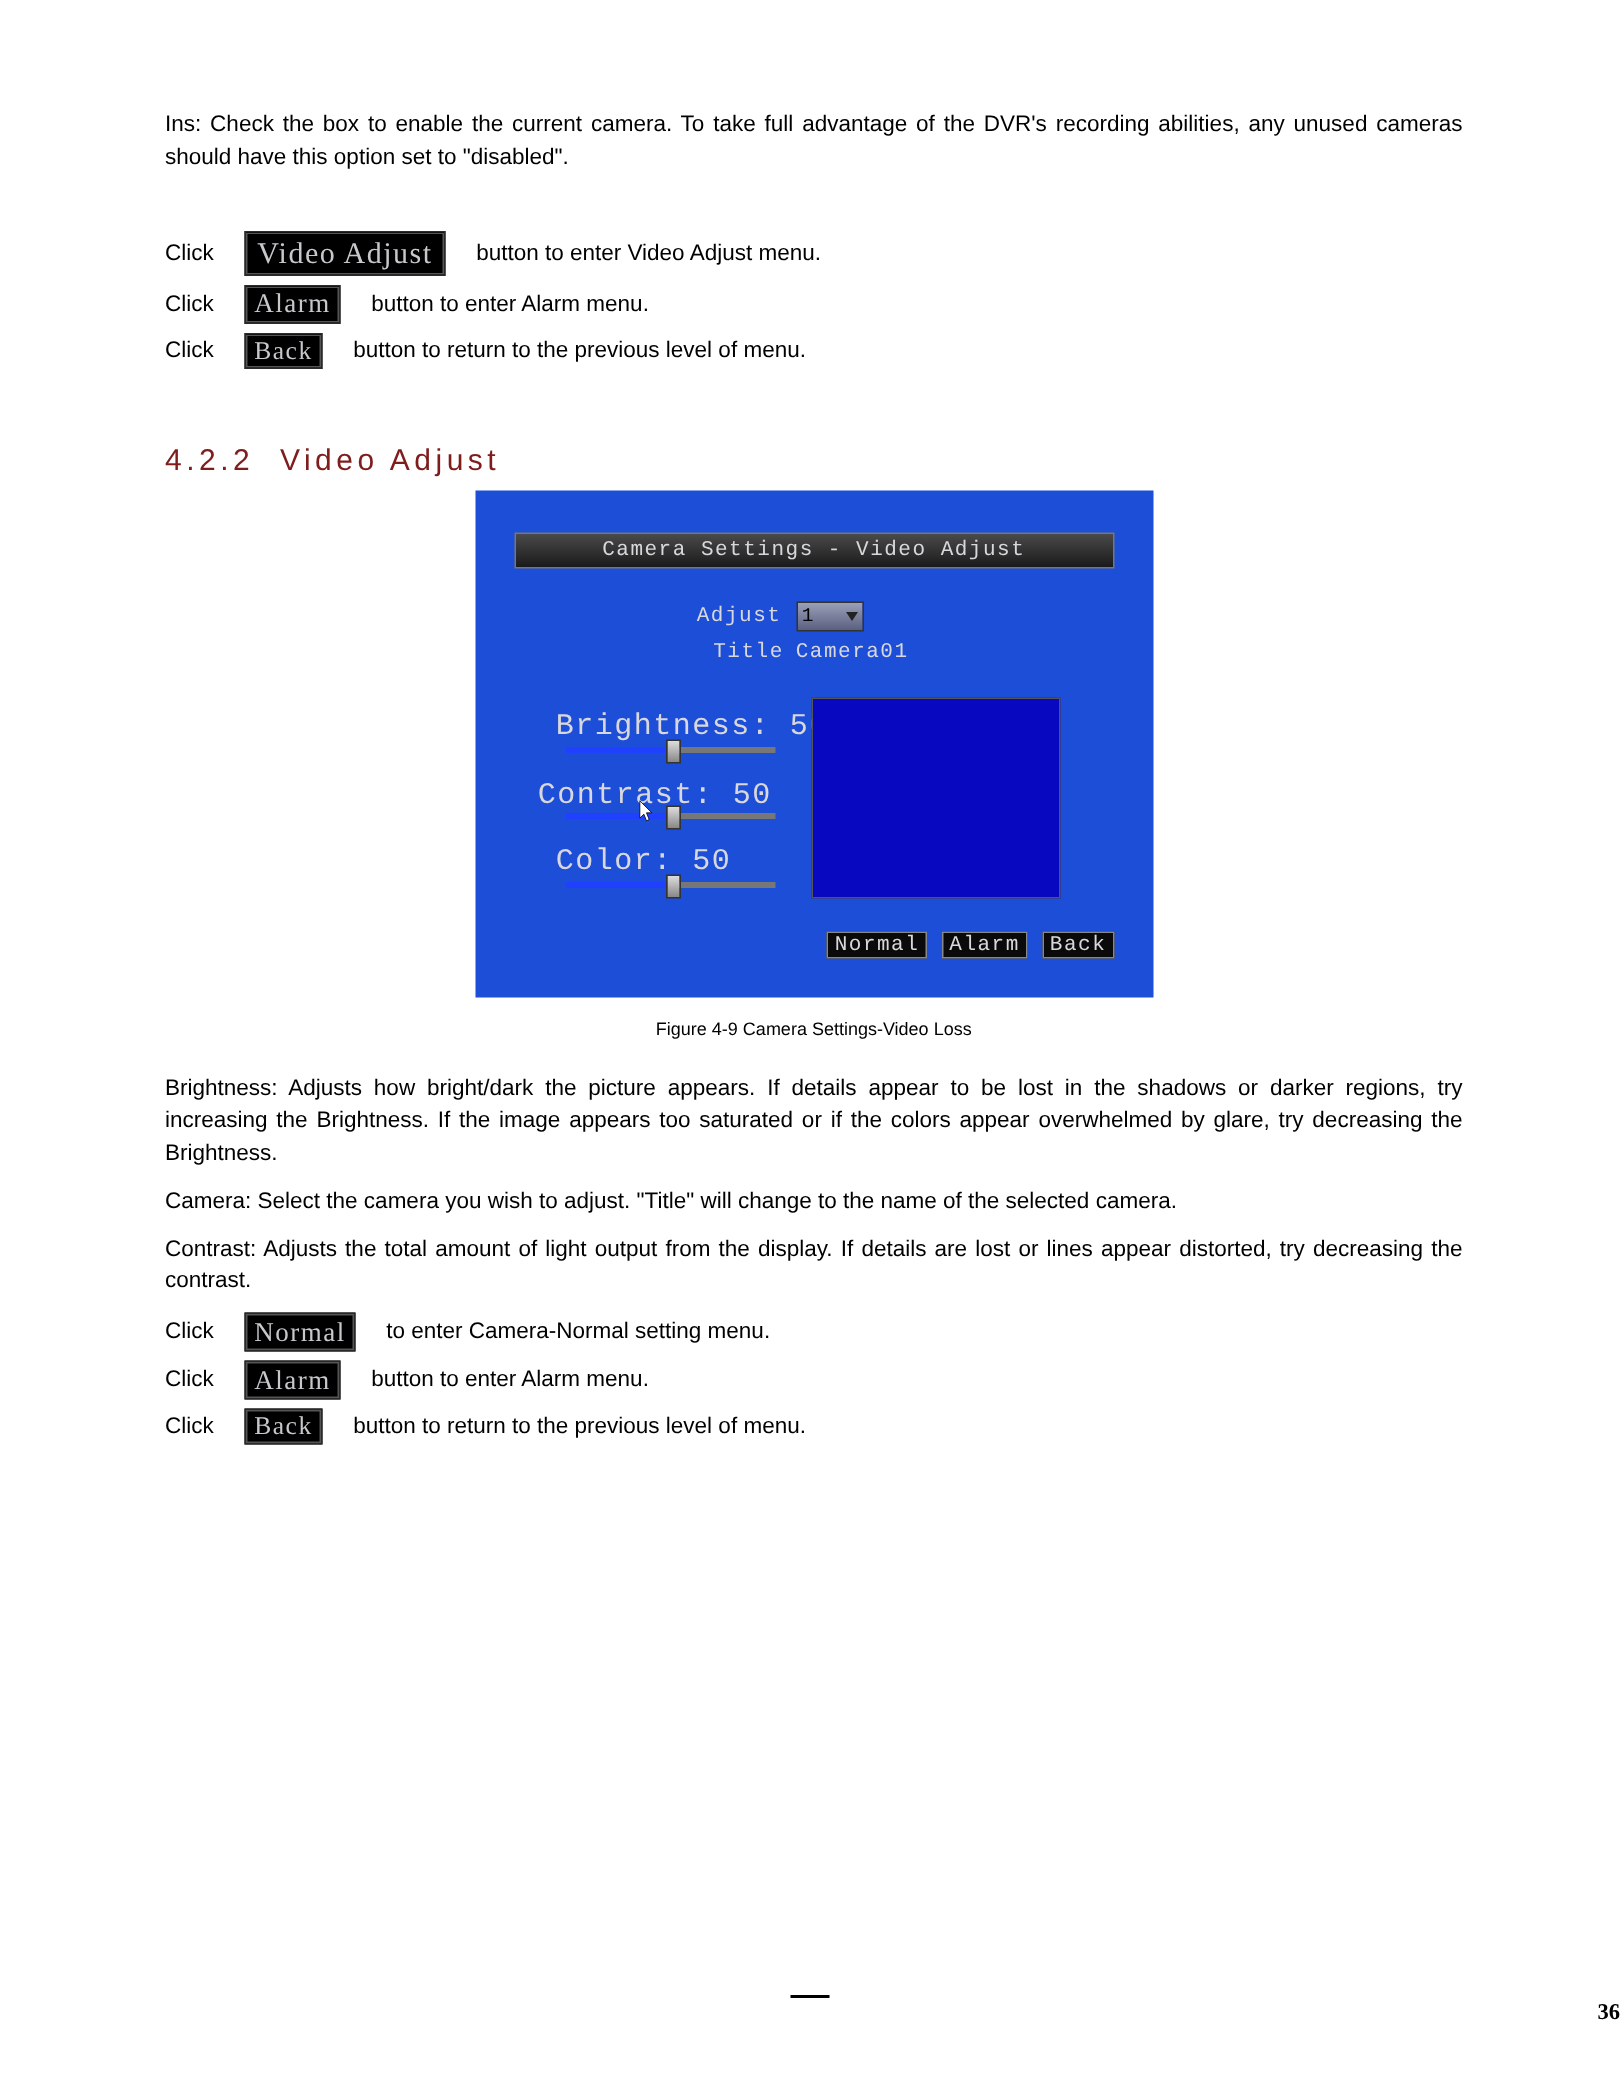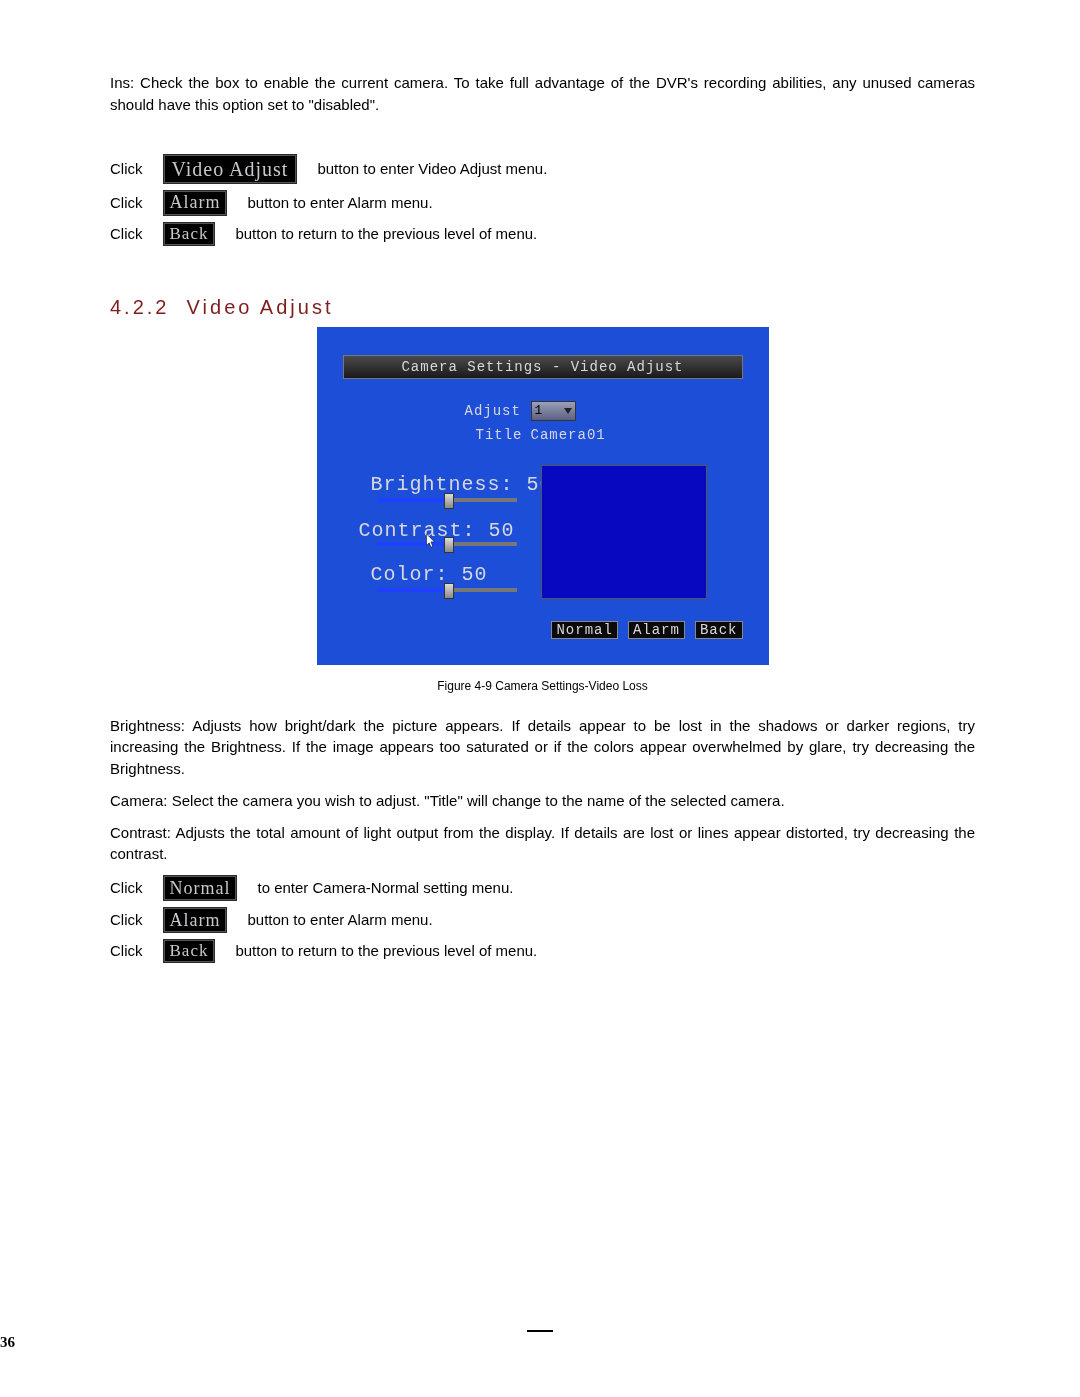--- a/index.html
+++ b/index.html
@@ -172,21 +172,21 @@
   .defpara {
     text-align: justify;
     line-height: 1.45;
     margin: 10px 0;
   }
   .term { font-size: 15px; }
   .pgnum {
     position: absolute;
     bottom: 46px;
     left: 0; right: 0;
-    text-align: left;
+    text-align: right;
     font-weight: bold;
     font-family: "Times New Roman", serif;
   }
   .pgnum .bar {
     width: 26px; height: 2px; background: #000;
     margin: 0 auto 2px auto;
   }
 </style>
 </head>
 <body>

